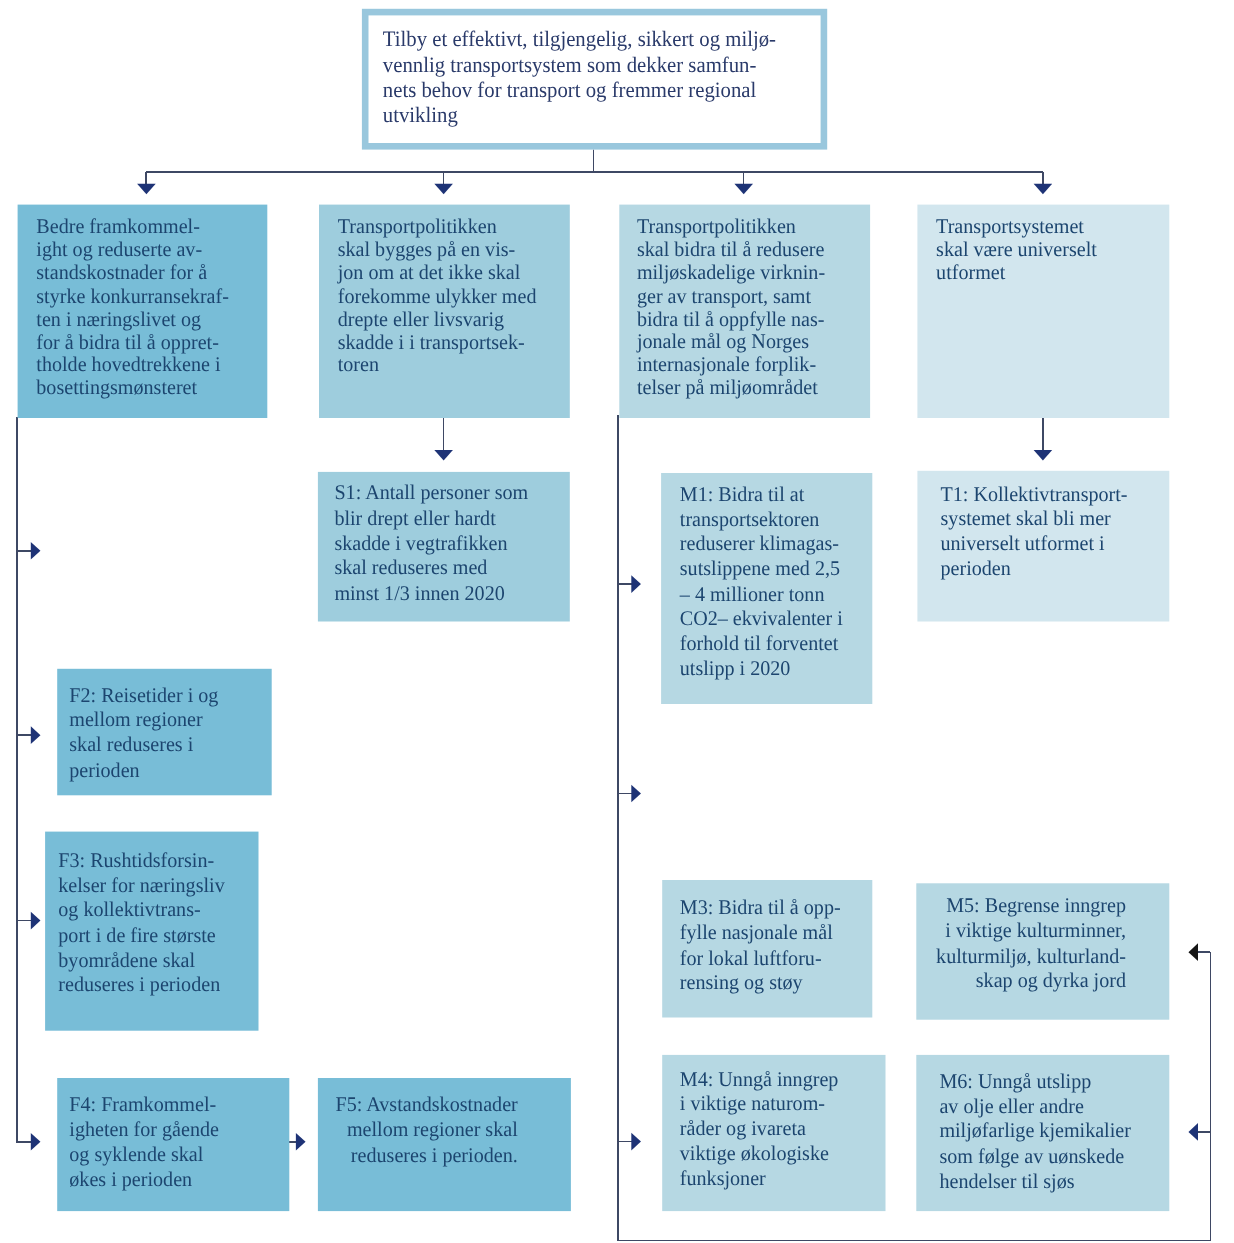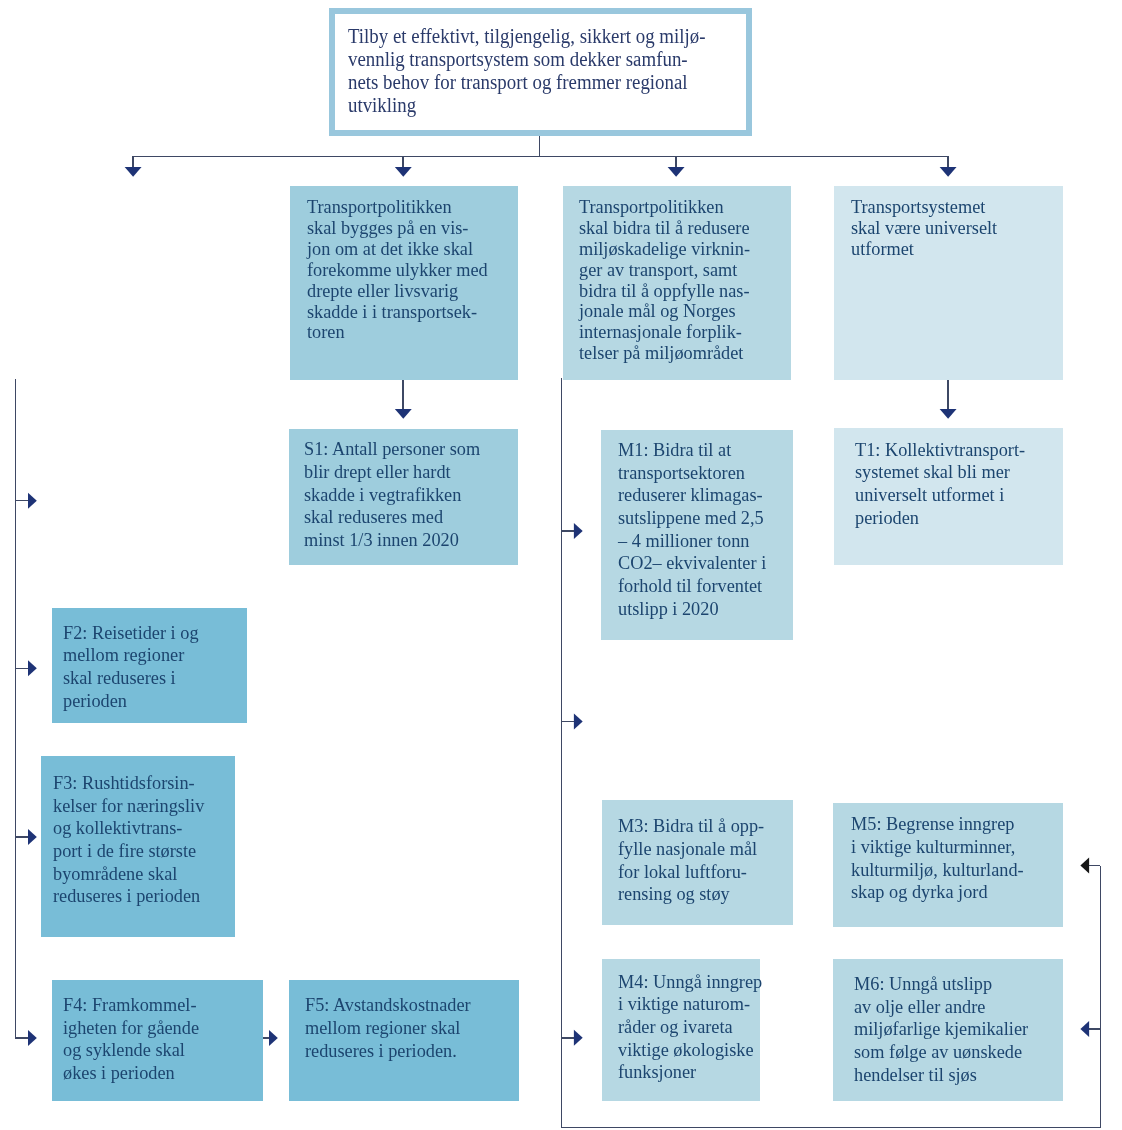--- a/index.html
+++ b/index.html
@@ -64,20 +64,30 @@
       <path d="M1089.1,1021.0 L1080.4,1029.0 L1089.1,1037.0 Z"></path>
     </g>
   </svg>
 
   <div class="box goal-box" style="left:329px; top:8px; width:423px; height:128px;">
     <span class="txt goal-txt" style="left:13.2px; top:11.2px;">Tilby et effektivt, tilgjengelig, sikkert og miljø-
 vennlig transportsystem som dekker samfun-
 nets behov for transport og fremmer regional
 utvikling</span>
   </div>
+  <div class="box c1" style="left:15.5px; top:185.7px; width:227.5px; height:194.2px;">
+    <span class="txt hdr-txt" style="left:17.5px; top:11.6px;">Bedre framkommel-
+ight og reduserte av-
+standskostnader for å
+styrke konkurransekraf-
+ten i næringslivet og
+for å bidra til å oppret-
+tholde hovedtrekkene i
+bosettingsmønsteret</span>
+  </div>
   <div class="box c2" style="left:290px; top:185.7px; width:227.5px; height:194.2px;">
     <span class="txt hdr-txt" style="left:16.5px; top:11.6px;">Transportpolitikken
 skal bygges på en vis-
 jon om at det ikke skal
 forekomme ulykker med
 drepte eller livsvarig
 skadde i i transportsek-
 toren</span>
   </div>
   <div class="box c3" style="left:563px; top:185.7px; width:227.5px; height:194.2px;">
@@ -115,55 +125,55 @@
 og syklende skal
 økes i perioden</span>
   </div>
   <div class="box c2" style="left:289.3px; top:428.6px; width:228.9px; height:136.6px;">
     <span class="txt" style="left:14.5px; top:9.7px;">S1: Antall personer som
 blir drept eller hardt
 skadde i vegtrafikken
 skal reduseres med
 minst 1/3 innen 2020</span>
   </div>
-  <div class="box c1" style="left:289.4px; top:979.9px; width:229.2px; height:121.5px;">
+  <div class="box c1" style="left:289.4px; top:979.9px; width:229.2px; height:121.5px;text-align:right;">
     <span class="txt" style="left:16.0px; top:14.5px;">F5: Avstandskostnader
 mellom regioner skal
 reduseres i perioden.</span>
   </div>
   <div class="box c3" style="left:601.3px; top:430.1px; width:191.5px; height:209.9px;">
     <span class="txt" style="left:16.3px; top:8.9px;">M1: Bidra til at
 transportsektoren
 reduserer klimagas-
 sutslippene med 2,5
 – 4 millioner tonn
 CO2– ekvivalenter i
 forhold til forventet
 utslipp i 2020</span>
   </div>
   <div class="box c3" style="left:602.0px; top:800.4px; width:190.8px; height:125.1px;">
     <span class="txt" style="left:15.7px; top:15.1px;">M3: Bidra til å opp-
 fylle nasjonale mål
 for lokal luftforu-
 rensing og støy</span>
   </div>
-  <div class="box c3" style="left:602.0px; top:959.3px; width:158px; height:142.0px;padding-left:43px;">
+  <div class="box c3" style="left:602.0px; top:959.3px; width:203px; height:142.0px;padding-left:43px;">
     <span class="txt" style="left:15.9px; top:11.3px;">M4: Unngå inngrep
 i viktige naturom-
 råder og ivareta
 viktige økologiske
 funksjoner</span>
   </div>
   <div class="box c4" style="left:833.7px; top:428.4px; width:229.1px; height:136.6px;">
     <span class="txt" style="left:21.1px; top:10.2px;">T1: Kollektivtransport-
 systemet skal bli mer
 universelt utformet i
 perioden</span>
   </div>
-  <div class="box c3" style="left:833.4px; top:802.7px; width:229.7px; height:124.5px;">
+  <div class="box c3" style="left:833.4px; top:802.7px; width:229.7px; height:124.5px;text-align:right;">
     <span class="txt" style="left:17.7px; top:10.6px;">M5: Begrense inngrep
 i viktige kulturminner,
 kulturmiljø, kulturland-
 skap og dyrka jord</span>
   </div>
   <div class="box c3" style="left:832.9px; top:959.0px; width:230.2px; height:142.4px;">
     <span class="txt" style="left:21.0px; top:14.1px;">M6: Unngå utslipp
 av olje eller andre
 miljøfarlige kjemikalier
 som følge av uønskede

